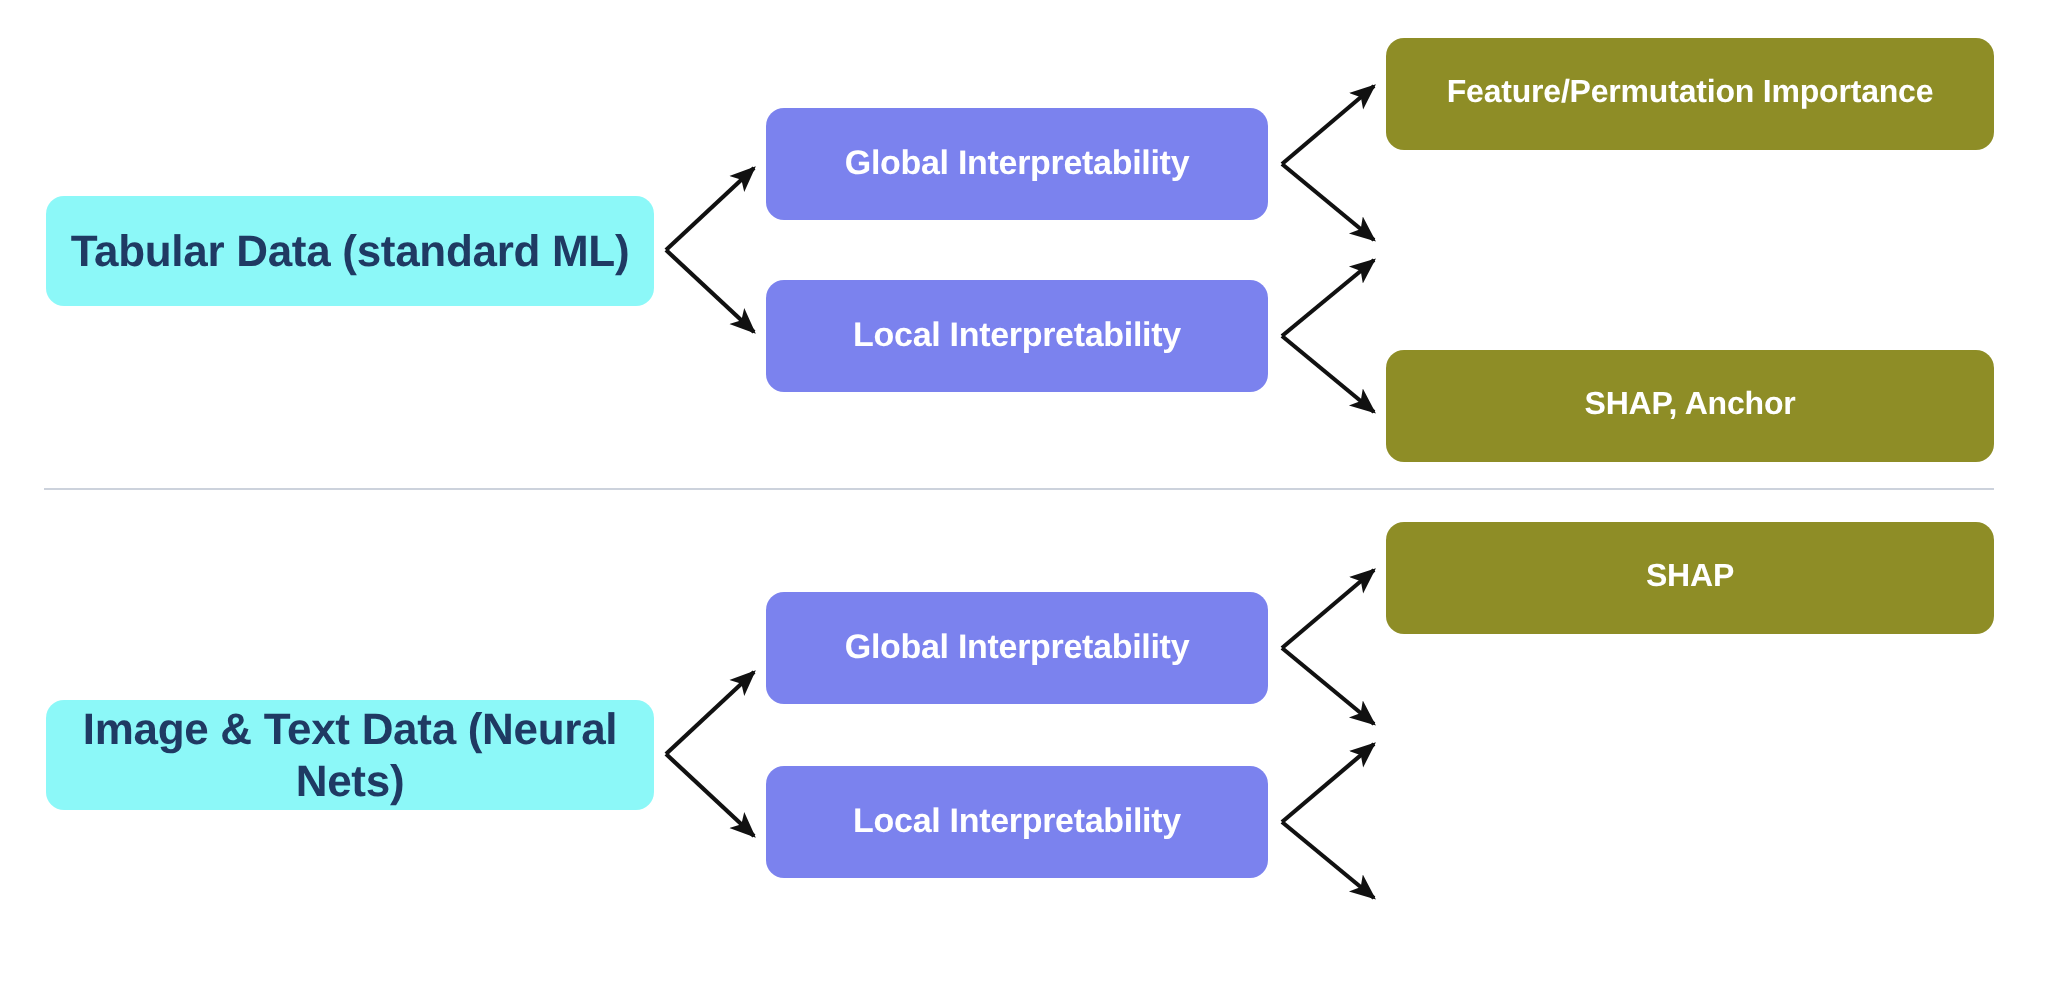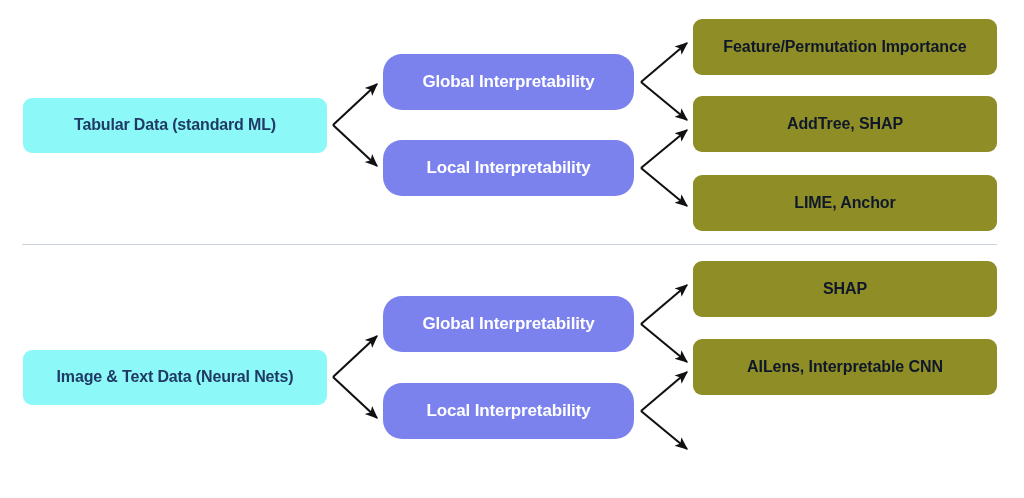--- a/index.html
+++ b/index.html
@@ -26,35 +26,34 @@
     justify-content: center;
     box-sizing: border-box;
     border-radius: 9px;
     text-align: center;
     line-height: 1.15;
     padding: 0 10px;
   }
   .node-source {
     background: #8cf8f8;
     color: #1f3a63;
-    font-size: 16px;
+    font-size: 22px;
     font-weight: bold;
     letter-spacing: -0.15px;
   }
   .node-scope {
     background: #7b82ee;
     color: #ffffff;
     font-size: 17px;
     font-weight: bold;
     letter-spacing: -0.15px;
-    border-radius: 19px;
   }
   .node-method {
     background: #8e8d26;
-    color: #0f172a;
+    color: #ffffff;
     font-size: 16px;
     font-weight: bold;
     letter-spacing: -0.1px;
   }
   .divider {
     position: absolute;
     background: #ccd2dc;
   }
   svg.arrow-layer {
     position: absolute;
@@ -133,44 +132,38 @@
   </div>
 
   <div class="node node-scope" style="left:383px; top:140px; width:251px; height:56px;">
     <span>Local Interpretability</span>
   </div>
 
   <div class="node node-method" style="left:693px; top:19px; width:304px; height:56px;">
     <span>Feature/Permutation Importance</span>
   </div>
 
-  <div class="node node-method" style="left:693px; top:96px; width:304px; height:56px;">
-    <span>AddTree, SHAP</span>
-  </div>
 
   <div class="node node-method" style="left:693px; top:175px; width:304px; height:56px;">
-    <span>LIME, Anchor</span>
+    <span>SHAP, Anchor</span>
   </div>
 
   <div class="divider" style="left:22px; top:244px; width:975px; height:1px;"></div>
 
   <div class="node node-source" style="left:23px; top:350px; width:304px; height:55px;">
     <span>Image &amp; Text Data (Neural Nets)</span>
   </div>
 
   <div class="node node-scope" style="left:383px; top:296px; width:251px; height:56px;">
     <span>Global Interpretability</span>
   </div>
 
   <div class="node node-scope" style="left:383px; top:383px; width:251px; height:56px;">
     <span>Local Interpretability</span>
   </div>
 
   <div class="node node-method" style="left:693px; top:261px; width:304px; height:56px;">
     <span>SHAP</span>
   </div>
 
-  <div class="node node-method" style="left:693px; top:339px; width:304px; height:56px;">
-    <span>AILens, Interpretable CNN</span>
-  </div>
 
 
 </div>
 
 </body></html>

